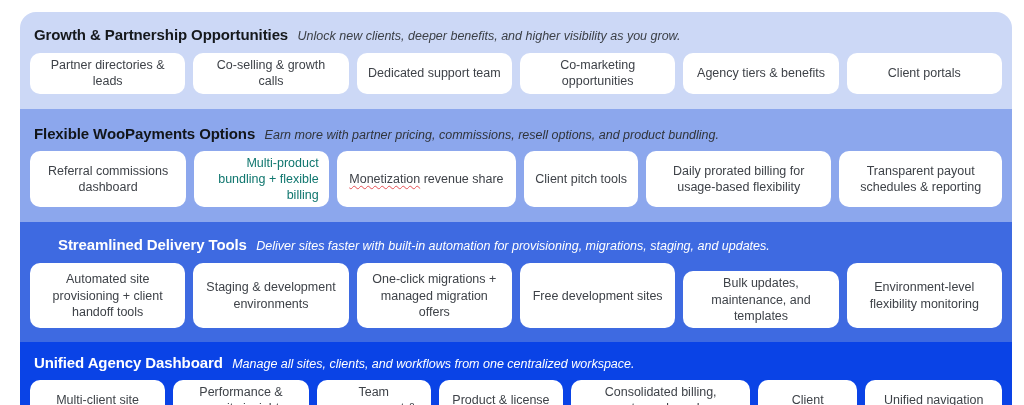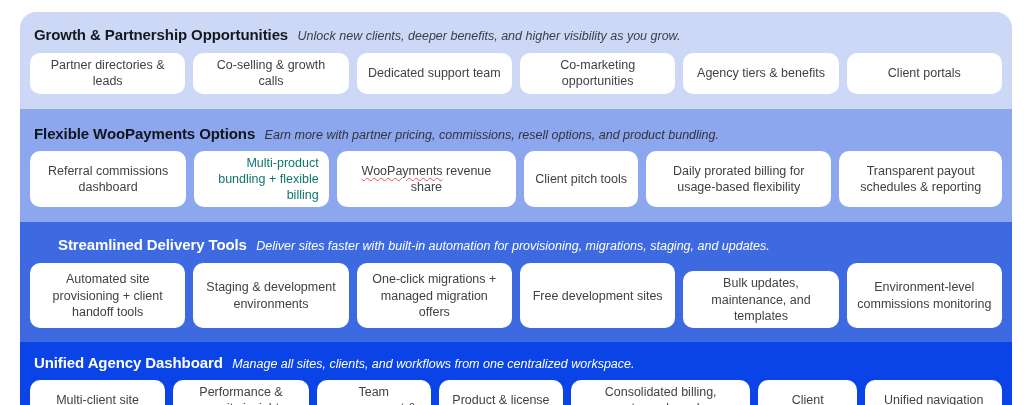--- a/index.html
+++ b/index.html
@@ -137,21 +137,21 @@
       <span class="band-subtitle" style="color: rgb(48, 52, 59);">Earn more with partner pricing, commissions, resell options, and product bundling.</span>
     </div>
     <div class="cards">
         <div class="card" style="background: rgb(255, 255, 255); color: rgb(62, 66, 72);">
           <span>Referral commissions dashboard</span>
         </div>
         <div class="card" style="background: rgb(255, 255, 255); color: #0f766e; text-align: right;">
           <span>Multi-product bundling + flexible billing</span>
         </div>
         <div class="card" style="background: rgb(255, 255, 255); color: rgb(62, 66, 72);">
-          <span><span class="wavy" style="text-decoration-color: rgb(230, 80, 84);">WooPayments</span> revenue share</span>
+          <span><span class="wavy" style="text-decoration-color: rgb(230, 80, 84);">Monetization</span> revenue share</span>
         </div>
         <div class="card" style="background: rgb(255, 255, 255); color: rgb(62, 66, 72);">
           <span>Client pitch tools</span>
         </div>
         <div class="card" style="background: rgb(255, 255, 255); color: rgb(62, 66, 72);">
           <span>Daily prorated billing for usage-based flexibility</span>
         </div>
         <div class="card" style="background: rgb(255, 255, 255); color: rgb(62, 66, 72);">
           <span>Transparent payout schedules &amp; reporting</span>
         </div>
@@ -173,21 +173,21 @@
         <div class="card" style="background: rgb(255, 255, 255); color: rgb(62, 66, 72);">
           <span>One-click migrations + managed migration offers</span>
         </div>
         <div class="card" style="background: rgb(255, 255, 255); color: rgb(62, 66, 72);">
           <span>Free development sites</span>
         </div>
         <div class="card" style="background: rgb(255, 255, 255); color: rgb(62, 66, 72); margin-top: 8px;">
           <span>Bulk updates, maintenance, and templates</span>
         </div>
         <div class="card" style="background: rgb(255, 255, 255); color: rgb(62, 66, 72);">
-          <span>Environment-level commissions monitoring</span>
+          <span>Environment-level flexibility monitoring</span>
         </div>
       </div>
   </section>
 
   <section class="band band-4" style="background: rgb(10, 67, 230);">
     <div class="band-header">
       <span class="band-title" style="color: rgb(255, 255, 255);">Unified Agency Dashboard</span>
       <span class="band-subtitle" style="color: rgb(255, 255, 255);">Manage all sites, clients, and workflows from one centralized workspace.</span>
     </div>
     <div class="cards">

